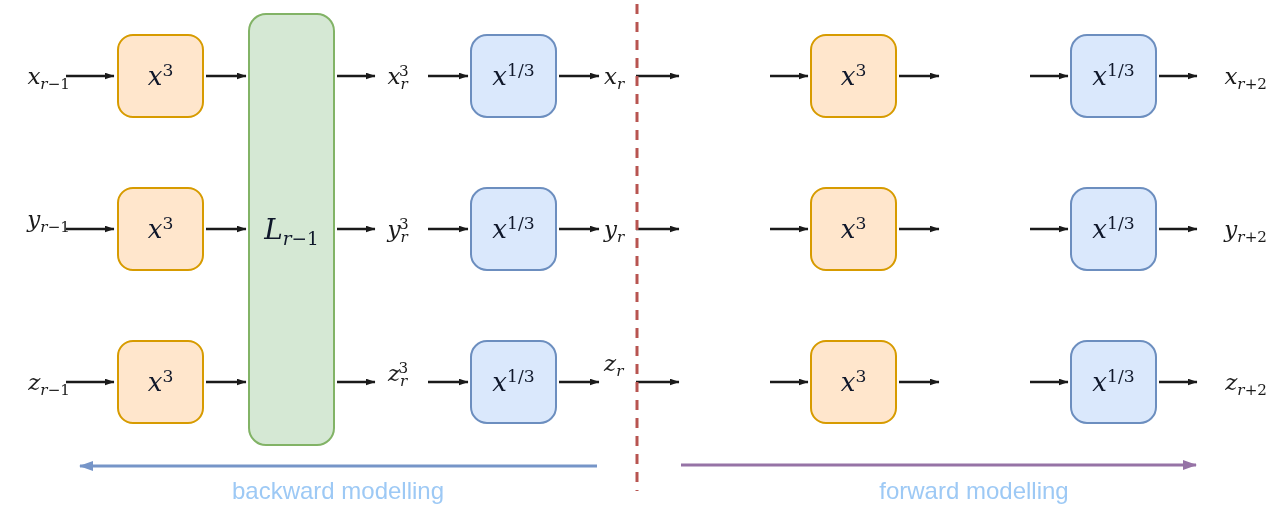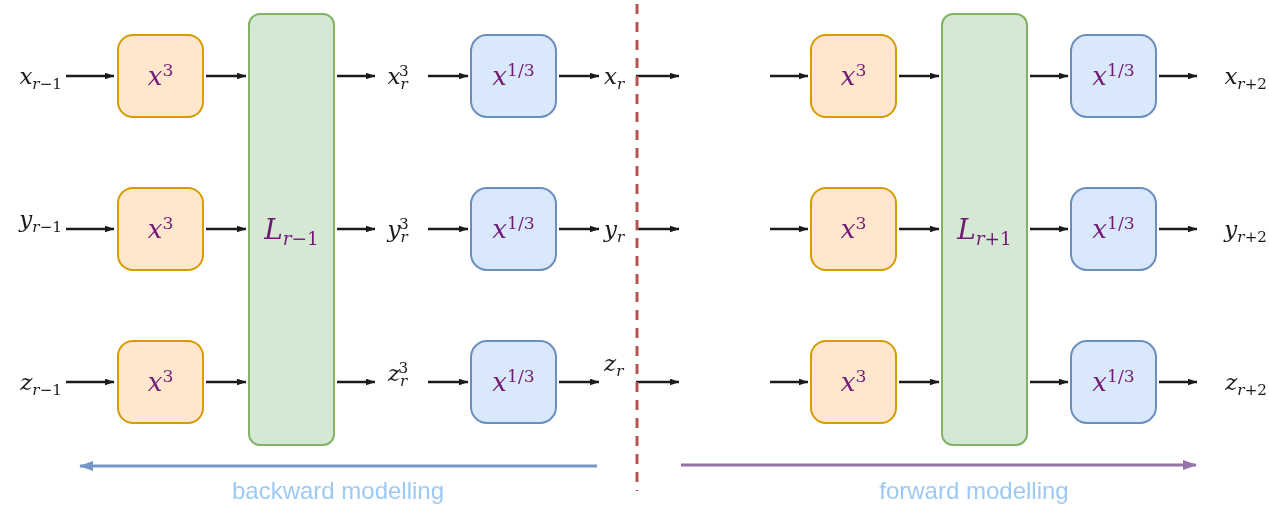--- a/index.html
+++ b/index.html
@@ -16,41 +16,41 @@
     position: absolute;
     z-index: 2;
     display: flex;
     align-items: center;
     justify-content: center;
     box-sizing: border-box;
     border-radius: 16px;
     border: 2px solid;
   }
   .box.small { width: 87px; height: 84px; }
-  .box.tall  { width: 87px; height: 433px; top: 13px; border-radius: 12px; }
+  .box.tall  { width: 87px; height: 433px; top: 13px; border-radius: 18px; }
   .box.orange { background: var(--orange-fill); border-color: var(--orange-stroke); }
   .box.blue   { background: var(--blue-fill);   border-color: var(--blue-stroke); border-radius: 17px; }
   .box.green  { background: var(--green-fill);  border-color: var(--green-stroke); }
-  .math { font-family: "DejaVu Serif", serif; color: #701a75; }
+  .math { font-family: "DejaVu Serif", serif; color: #0f172a; }
   .math i { font-style: italic; }
   .boxlabel { font-size: 26px; }
   .glabel {
     position: absolute; left: 0; top: 198px; width: 100%;
     text-align: center; font-size: 28px;
   }
   .lbl {
     position: absolute;
     z-index: 2;
     height: 30px;
     line-height: 30px;
     font-size: 23px;
     color: #1a1a1a;
     white-space: nowrap;
   }
-  .lbl.in  { left: 0;     width: 62px; text-align: right; }
+  .lbl.in  { left: 0;     width: 62px; text-align: right; padding-left: 8px; }
   .lbl.mid { left: 372px; width: 52px; text-align: center; }
   .lbl.outL { left: 604px;  width: 34px; text-align: left; }
   .lbl.outR { left: 1203px; width: 64px; text-align: right; }
   sub, sup { font-size: 0.66em; line-height: 0; }
   sub { vertical-align: -0.3em; }
   sup { vertical-align: 0.55em; }
   sup.stacked { margin-left: -0.58em; }
   .divider { stroke: var(--divider); stroke-width: 3; stroke-dasharray: 10 8; }
   .wire { stroke: #1a1a1a; stroke-width: 2.3; }
   .bwd-line { stroke: var(--backward-arrow); stroke-width: 2.8; }
@@ -175,20 +175,17 @@
     <span class="math boxlabel"><span><i>x</i></span><sup><span>3</span></sup></span>
   </div>
   <div class="box small blue" style="left:1070px;top:340px">
     <span class="math boxlabel"><span><i>x</i></span><sup><span>1/3</span></sup></span>
   </div>
   <div class="lbl outR math" style="top:367px"><span><i>z</i></span><sub><span><i>r</i>+2</span></sub></div>
 
   <div class="box green tall" style="left:248px">
     <span class="math glabel"><span><i>L</i></span><sub><span><i>r</i>−1</span></sub></span>
   </div>
-  <div class="box green tall" style="left:941px">
-    <span class="math glabel"><span><i>L</i></span><sub><span><i>r</i>+1</span></sub></span>
-  </div>
 
   <div class="sectionlabel bwd">backward modelling</div>
   <div class="sectionlabel fwd">forward modelling</div>
 
 </div>
 
 </body></html>

